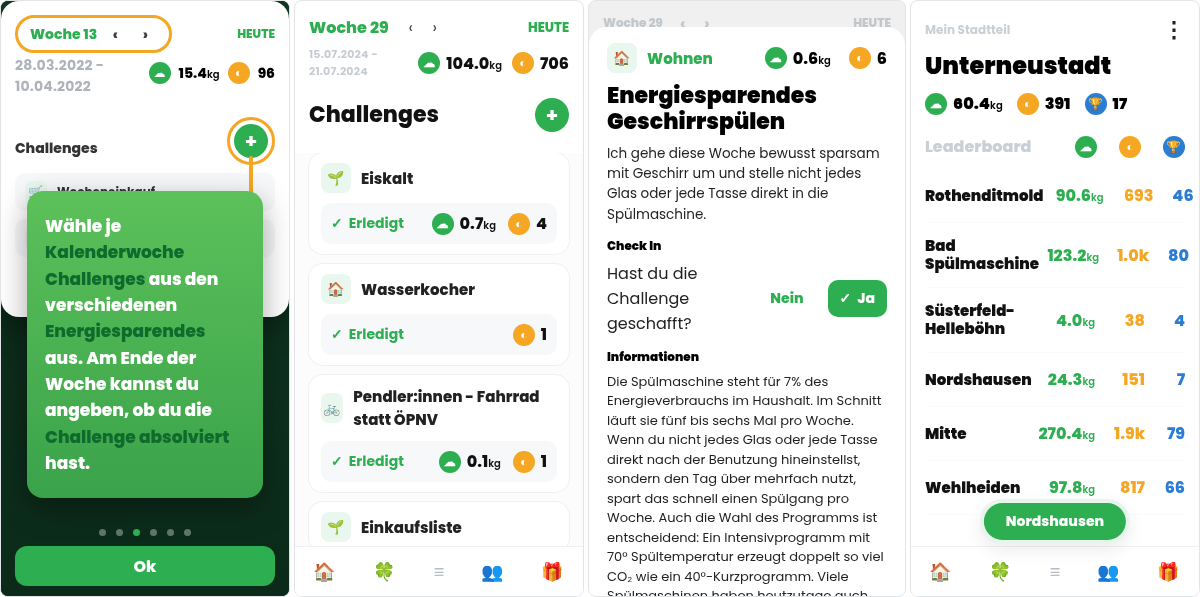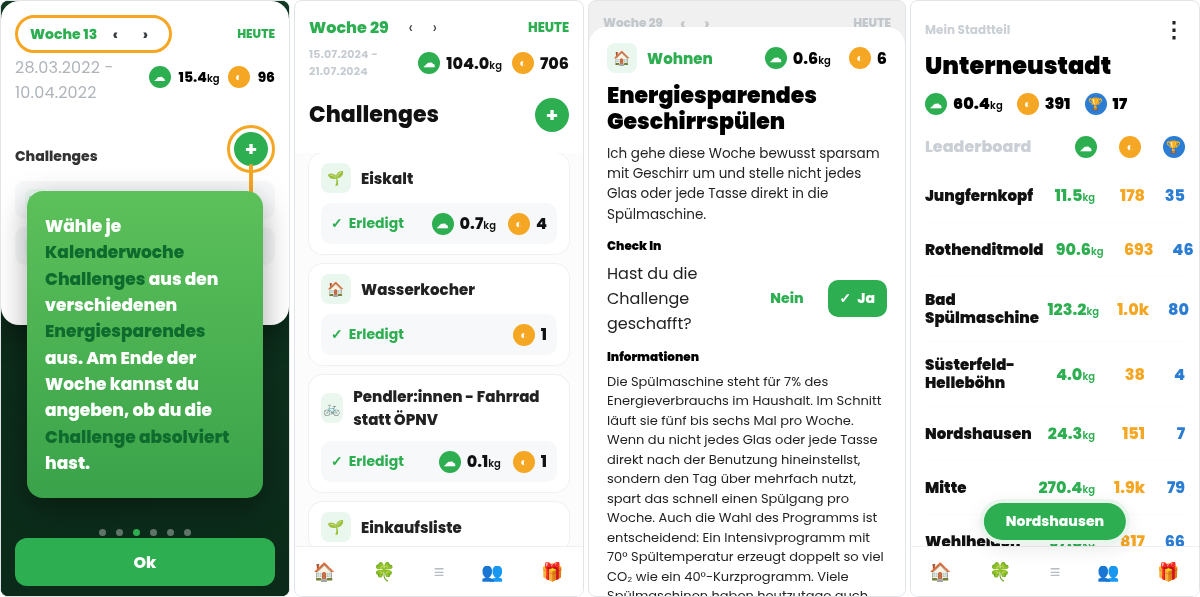--- a/index.html
+++ b/index.html
@@ -38,33 +38,33 @@
   .nav-item{color:var(--gray-400);font-size:18px;}
   .nav-item.active{color:var(--green);}
   
   .p1{background:#0b3d22;}
   .p1-bg{position:absolute;inset:0;background:
     radial-gradient(ellipse at 30% 40%, rgba(0,0,0,.25), transparent 60%),
     linear-gradient(#123b24,#0b2a19);}
   .p1-top{position:relative;background:#fff;border-radius:18px;padding:14px 14px 60px 14px;box-shadow:0 10px 30px rgba(0,0,0,.35);}
   .p1-week-pill{border:3px solid var(--orange);border-radius:999px;padding:4px 12px;display:inline-flex;align-items:center;gap:6px;color:var(--green);font-weight:800;font-size:14px;}
   .p1-today{color:var(--green);font-weight:800;font-size:12px;}
-  .p1-date{color:#aeb4ba;font-size:16px;letter-spacing:.2px;margin-top:2px;font-weight:400;}
+  .p1-date{color:#aeb4ba;font-size:14px;letter-spacing:.2px;margin-top:2px;font-weight:700;}
   .p1-metrics{display:flex;align-items:center;gap:8px;margin-top:-4px;}
   .p1-challenges{margin-top:14px;font-size:14px;font-weight:800;color:#333;}
   .p1-fab-ring{border:3px solid var(--orange);border-radius:50%;padding:4px;display:inline-flex;position:relative;}
   .p1-fab-stem{position:absolute;width:4px;height:140px;background:var(--orange);left:50%;transform:translateX(-50%);top:36px;border-radius:2px;}
   .p1-list .item{display:flex;align-items:center;gap:10px;background:var(--gray-50);border-radius:10px;padding:8px 10px;margin-top:8px;font-size:12px;font-weight:700;color:#333;}
   .p1-list .ic{width:22px;height:22px;border-radius:6px;background:var(--soft-green);display:flex;align-items:center;justify-content:center;color:var(--green);font-size:12px;}
   .p1-tip{position:absolute;left:26px;right:26px;top:190px;background:linear-gradient(180deg,#5CC15A,#3AA24A);border-radius:16px;padding:22px 18px;color:#fff;font-size:17px;line-height:1.55;font-weight:800;box-shadow:0 10px 30px rgba(0,0,0,.35);}
   .p1-tip .accent{color:#0e6b2d;}
   .p1-dots{position:absolute;left:0;right:0;bottom:60px;display:flex;gap:10px;justify-content:center;}
   .p1-dots .dot{width:7px;height:7px;border-radius:50%;background:rgba(255,255,255,.35);}
   .p1-dots .dot.active{background:var(--green);}
-  .p1-ok{position:absolute;left:14px;right:14px;bottom:10px;height:48px;border-radius:12px;background:var(--green);color:#fff;display:flex;align-items:center;justify-content:center;font-weight:800;}
+  .p1-ok{position:absolute;left:14px;right:14px;bottom:10px;height:40px;border-radius:12px;background:var(--green);color:#fff;display:flex;align-items:center;justify-content:center;font-weight:800;}
   
   .p2{display:flex;flex-direction:column;}
   .p2-header{padding:14px 14px 4px 14px;}
   .p2-week{color:var(--green);font-weight:800;font-size:16px;}
   .p2-today{color:var(--green);font-weight:800;font-size:13px;}
   .p2-daterow{display:flex;align-items:center;justify-content:space-between;margin-top:6px;}
   .p2-date{color:#c6ccd2;font-size:11px;font-weight:700;letter-spacing:.2px;}
   .p2-metrics{display:flex;align-items:center;gap:10px;}
   .p2-metric{display:flex;align-items:center;gap:6px;font-weight:800;color:#111;font-size:16px;}
   .p2-body{flex:1;overflow:hidden;padding:0 14px 0 14px;background:#fcfcfd;}
@@ -377,28 +377,20 @@
               <span class="icon-white">◐</span>
             </span>
           <span class="badge-trophy">
               <span class="icon-white">🏆</span>
             </span>
         </span>
       </div>
     </div>
     <div class="p4-body" id="p4-rows">
         <div class="p4-row">
-          <div class="p4-name">Jungfernkopf</div>
-          <div class="p4-vals">
-            <span class="p4-kg">11.5<span class="kg">kg</span></span>
-            <span class="p4-coin">178</span>
-            <span class="p4-cup">35</span>
-          </div>
-        </div>
-        <div class="p4-row">
           <div class="p4-name">Rothenditmold</div>
           <div class="p4-vals">
             <span class="p4-kg">90.6<span class="kg">kg</span></span>
             <span class="p4-coin">693</span>
             <span class="p4-cup">46</span>
           </div>
         </div>
         <div class="p4-row">
           <div class="p4-name">Bad Spülmaschine</div>
           <div class="p4-vals">

